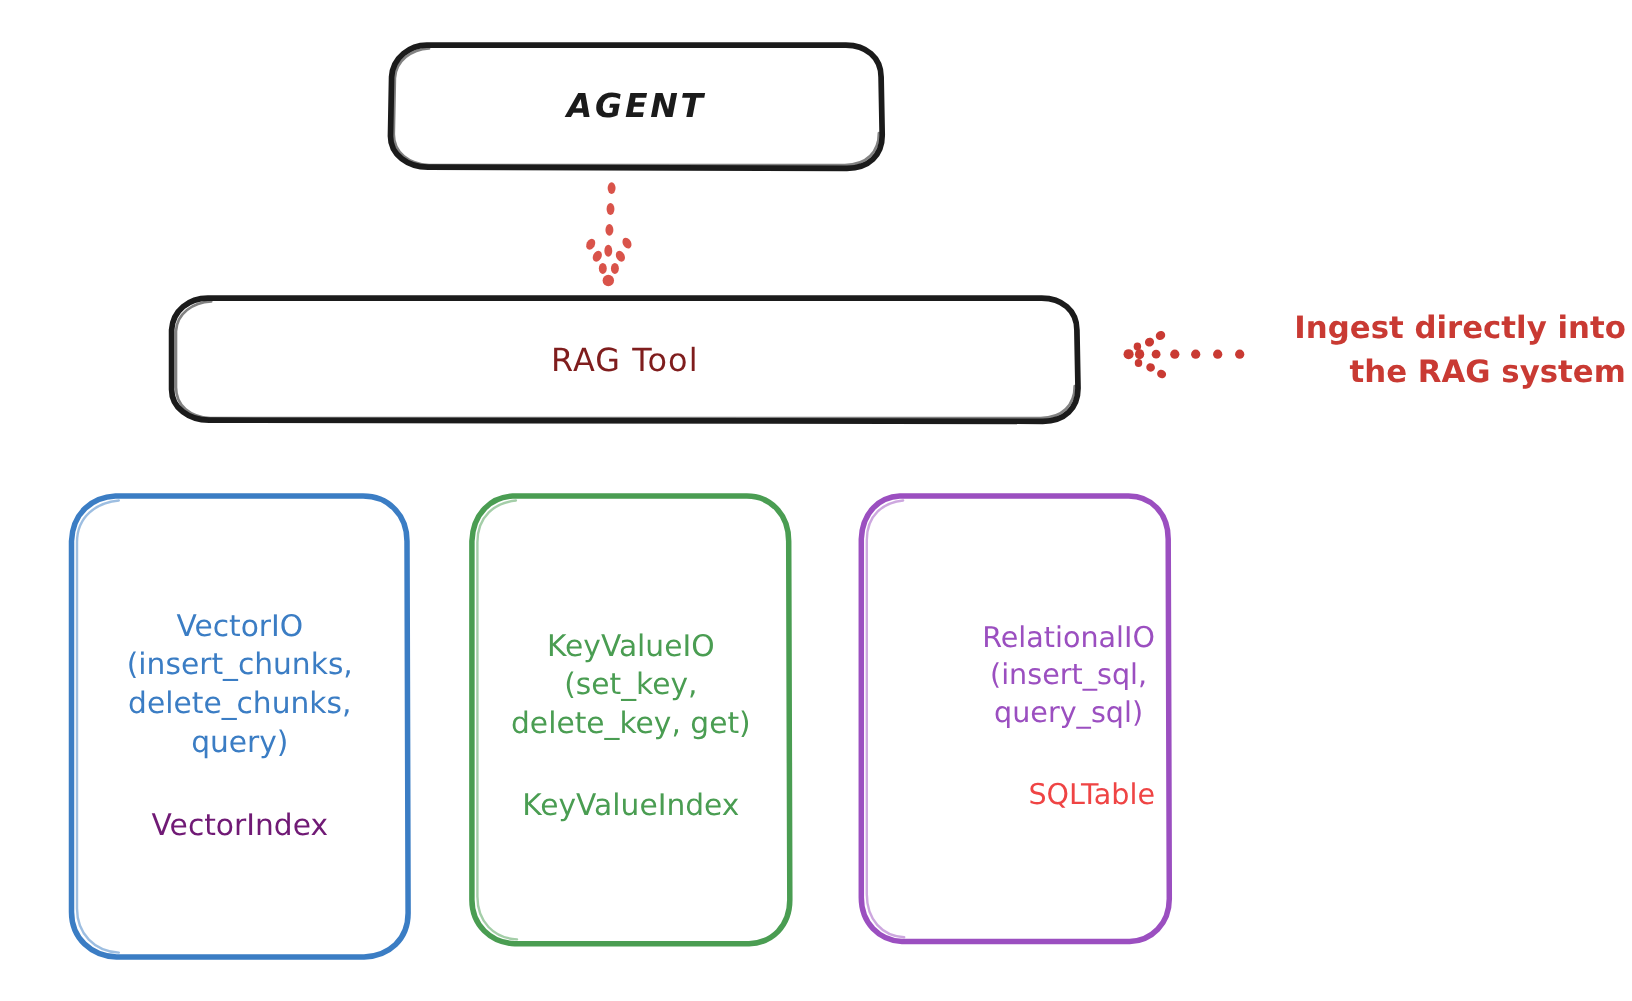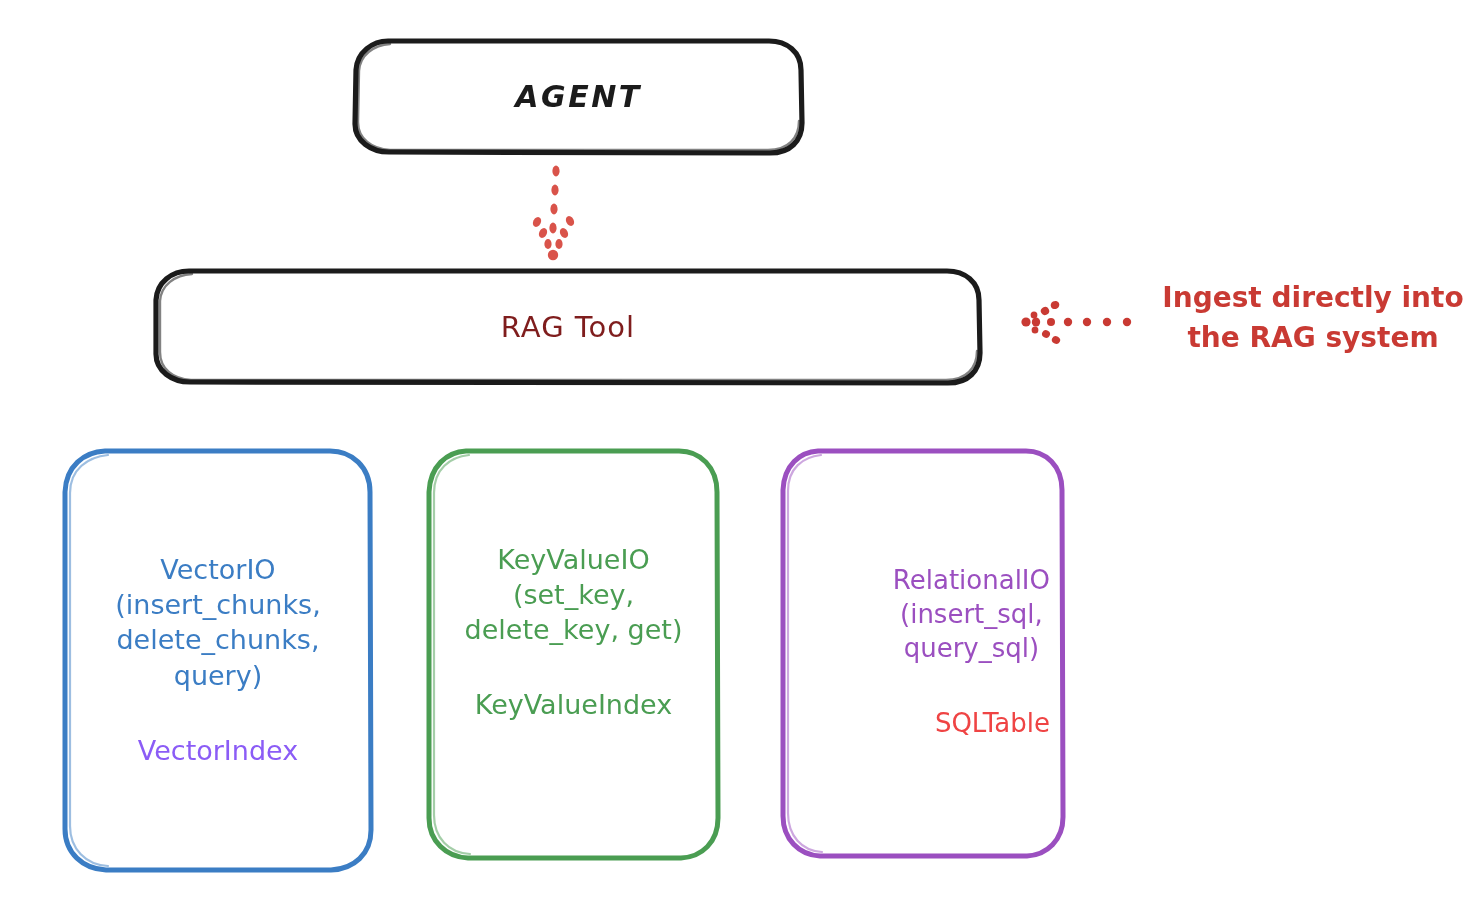--- a/index.html
+++ b/index.html
@@ -85,25 +85,25 @@
     white-space: pre-line;
   }
 
   #vector-box {
     left: 65px;
     top: 450px;
     width: 306px;
     height: 420px;
   }
   #vector-box .api-block { font-size: 27px; color: #3b7dc4; }
-  #vector-box .index-block { font-size: 27px; color: #8b5cf6; margin-top: 40px; }
+  #vector-box .index-block { font-size: 27px; color: #701a75; margin-top: 40px; }
 
   #keyvalue-box {
     left: 428px;
-    top: 428px;
+    top: 456px;
     width: 291px;
     height: 408px;
   }
   #keyvalue-box .api-block { font-size: 27px; color: #4a9d52; }
   #keyvalue-box .index-block { font-size: 27px; color: #4a9d52; margin-top: 40px; text-align: center; }
 
   #relational-box {
     left: 783px;
     top: 450px;
     width: 281px;
@@ -112,21 +112,21 @@
   }
   #relational-box .api-block { font-size: 26px; color: #9b4fc0; }
   #relational-box .index-block { font-size: 26px; color: #ef4444; margin-top: 42px; }
 
   
   #ingest-annotation {
     position: absolute;
     left: 1148px;
     top: 278px;
     width: 330px;
-    text-align: center;
+    text-align: right;
     font-family: "DejaVu Sans", sans-serif;
     font-size: 28px;
     font-weight: 600;
     line-height: 1.42;
     color: #c93a33;
     white-space: pre-line;
   }
 </style>
 </head>
 <body>

